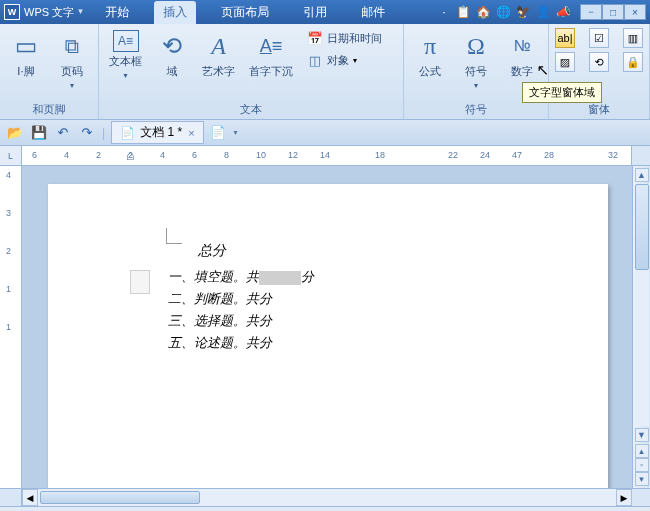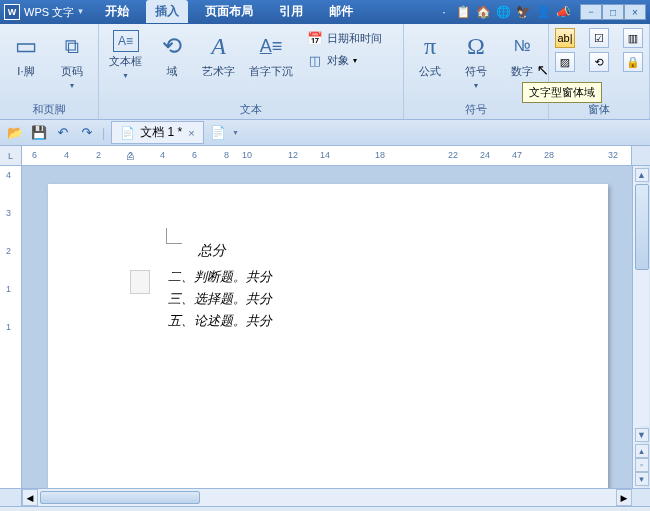--- a/index.html
+++ b/index.html
@@ -2,21 +2,21 @@
 <html><head>
 <meta charset="utf-8">
 <style>
 * { margin: 0; padding: 0; box-sizing: border-box; font-family: "Microsoft YaHei", SimSun, sans-serif; }
 body { width: 650px; height: 511px; overflow: hidden; background: #bdd4ed; font-size: 12px; }
 
 .titlebar { height: 24px; background: linear-gradient(#3b77c4, #2b5fa5); display: flex; align-items: center; color: #fff; padding: 0 4px; }
 .app-logo { width: 16px; height: 16px; background: #2b5fa5; border: 1px solid #fff; display: flex; align-items: center; justify-content: center; font-size: 9px; font-weight: bold; margin-right: 4px; }
 .app-title { font-size: 11px; flex: 0 0 auto; margin-right: 4px; }
 .title-drop { width: 12px; height: 12px; color: #cfe1f5; font-size: 9px; margin-right: 6px; }
-.menubar { display: flex; gap: 8px; align-items: flex-start; height: 100%; font-weight: bold; }
+.menubar { display: flex; gap: 16px; align-items: center; height: 100%; }
 .menu-tab { padding: 3px 9px; color: #fff; font-size: 12px; border-radius: 3px 3px 0 0; cursor: pointer; }
 .menu-tab.active { background: #dbe8f7; color: #3a6aa8; }
 .title-spacer { flex: 1; }
 .title-icons { display: flex; gap: 4px; align-items: center; }
 .title-icons span { width: 16px; height: 16px; display: inline-flex; align-items: center; justify-content: center; font-size: 12px; }
 .win-controls { display: flex; gap: 0; margin-left: 8px; }
 .win-btn { width: 22px; height: 16px; background: #cfe1f5; border: 1px solid #7a9ecb; display: flex; align-items: center; justify-content: center; font-size: 10px; color: #2b5fa5; }
 
 .ribbon { height: 96px; background: linear-gradient(#e6eff9, #d0e0f2); border-bottom: 1px solid #9cb8dc; display: flex; }
 .ribbon-group { border-right: 1px solid #b4cbe6; padding: 4px 6px 2px; display: flex; flex-direction: column; }
@@ -212,21 +212,21 @@
   <div class="ruler-corner">L</div>
   <div class="hruler">
     <span class="indent" style="left:104px;">⌂</span>
   <span class="tick" style="left: 10px;">6</span>
       <span class="tick" style="left: 42px;">4</span>
       <span class="tick" style="left: 74px;">2</span>
       <span class="tick" style="left: 106px;">2</span>
       <span class="tick" style="left: 138px;">4</span>
       <span class="tick" style="left: 170px;">6</span>
       <span class="tick" style="left: 202px;">8</span>
-      <span class="tick" style="left: 220px;">10</span>
+      <span class="tick" style="left: 234px;">10</span>
       <span class="tick" style="left: 266px;">12</span>
       <span class="tick" style="left: 298px;">14</span>
       <span class="tick" style="left: 330px; margin-top: 44px;">16</span>
       <span class="tick" style="left: 353px;">18</span>
       <span class="tick" style="left: 394px; margin-top: 22px;">20</span>
       <span class="tick" style="left: 426px;">22</span>
       <span class="tick" style="left: 458px;">24</span>
       <span class="tick" style="left: 490px;">47</span>
       <span class="tick" style="left: 522px;">28</span>
       <span class="tick" style="left: 554px; margin-top: 32px;">30</span>
@@ -242,20 +242,21 @@
       <span class="vt" style="top: 80px;">2</span>
       <span class="vt" style="top: 118px;">1</span>
       <span class="vt" style="top: 156px;">1</span>
     </div>
   <div class="page-area">
     <div class="page">
       <div class="cursor-mark"></div>
       <div class="page-ico-left"></div>
       <div class="doc-heading">总分</div>
       <div id="doc-lines">
+          <div class="doc-line"><span>一、填空题。共</span><span class="form-field"></span><span>分</span></div>
           <div class="doc-line"><span>二、判断题。共分</span></div>
           <div class="doc-line"><span>三、选择题。共分</span></div>
           <div class="doc-line"><span>五、论述题。共分</span></div>
         </div>
     </div>
   </div>
   <div class="vscroll">
     <div class="sbtn">▲</div>
     <div class="track">
         <div class="thumb"></div>

